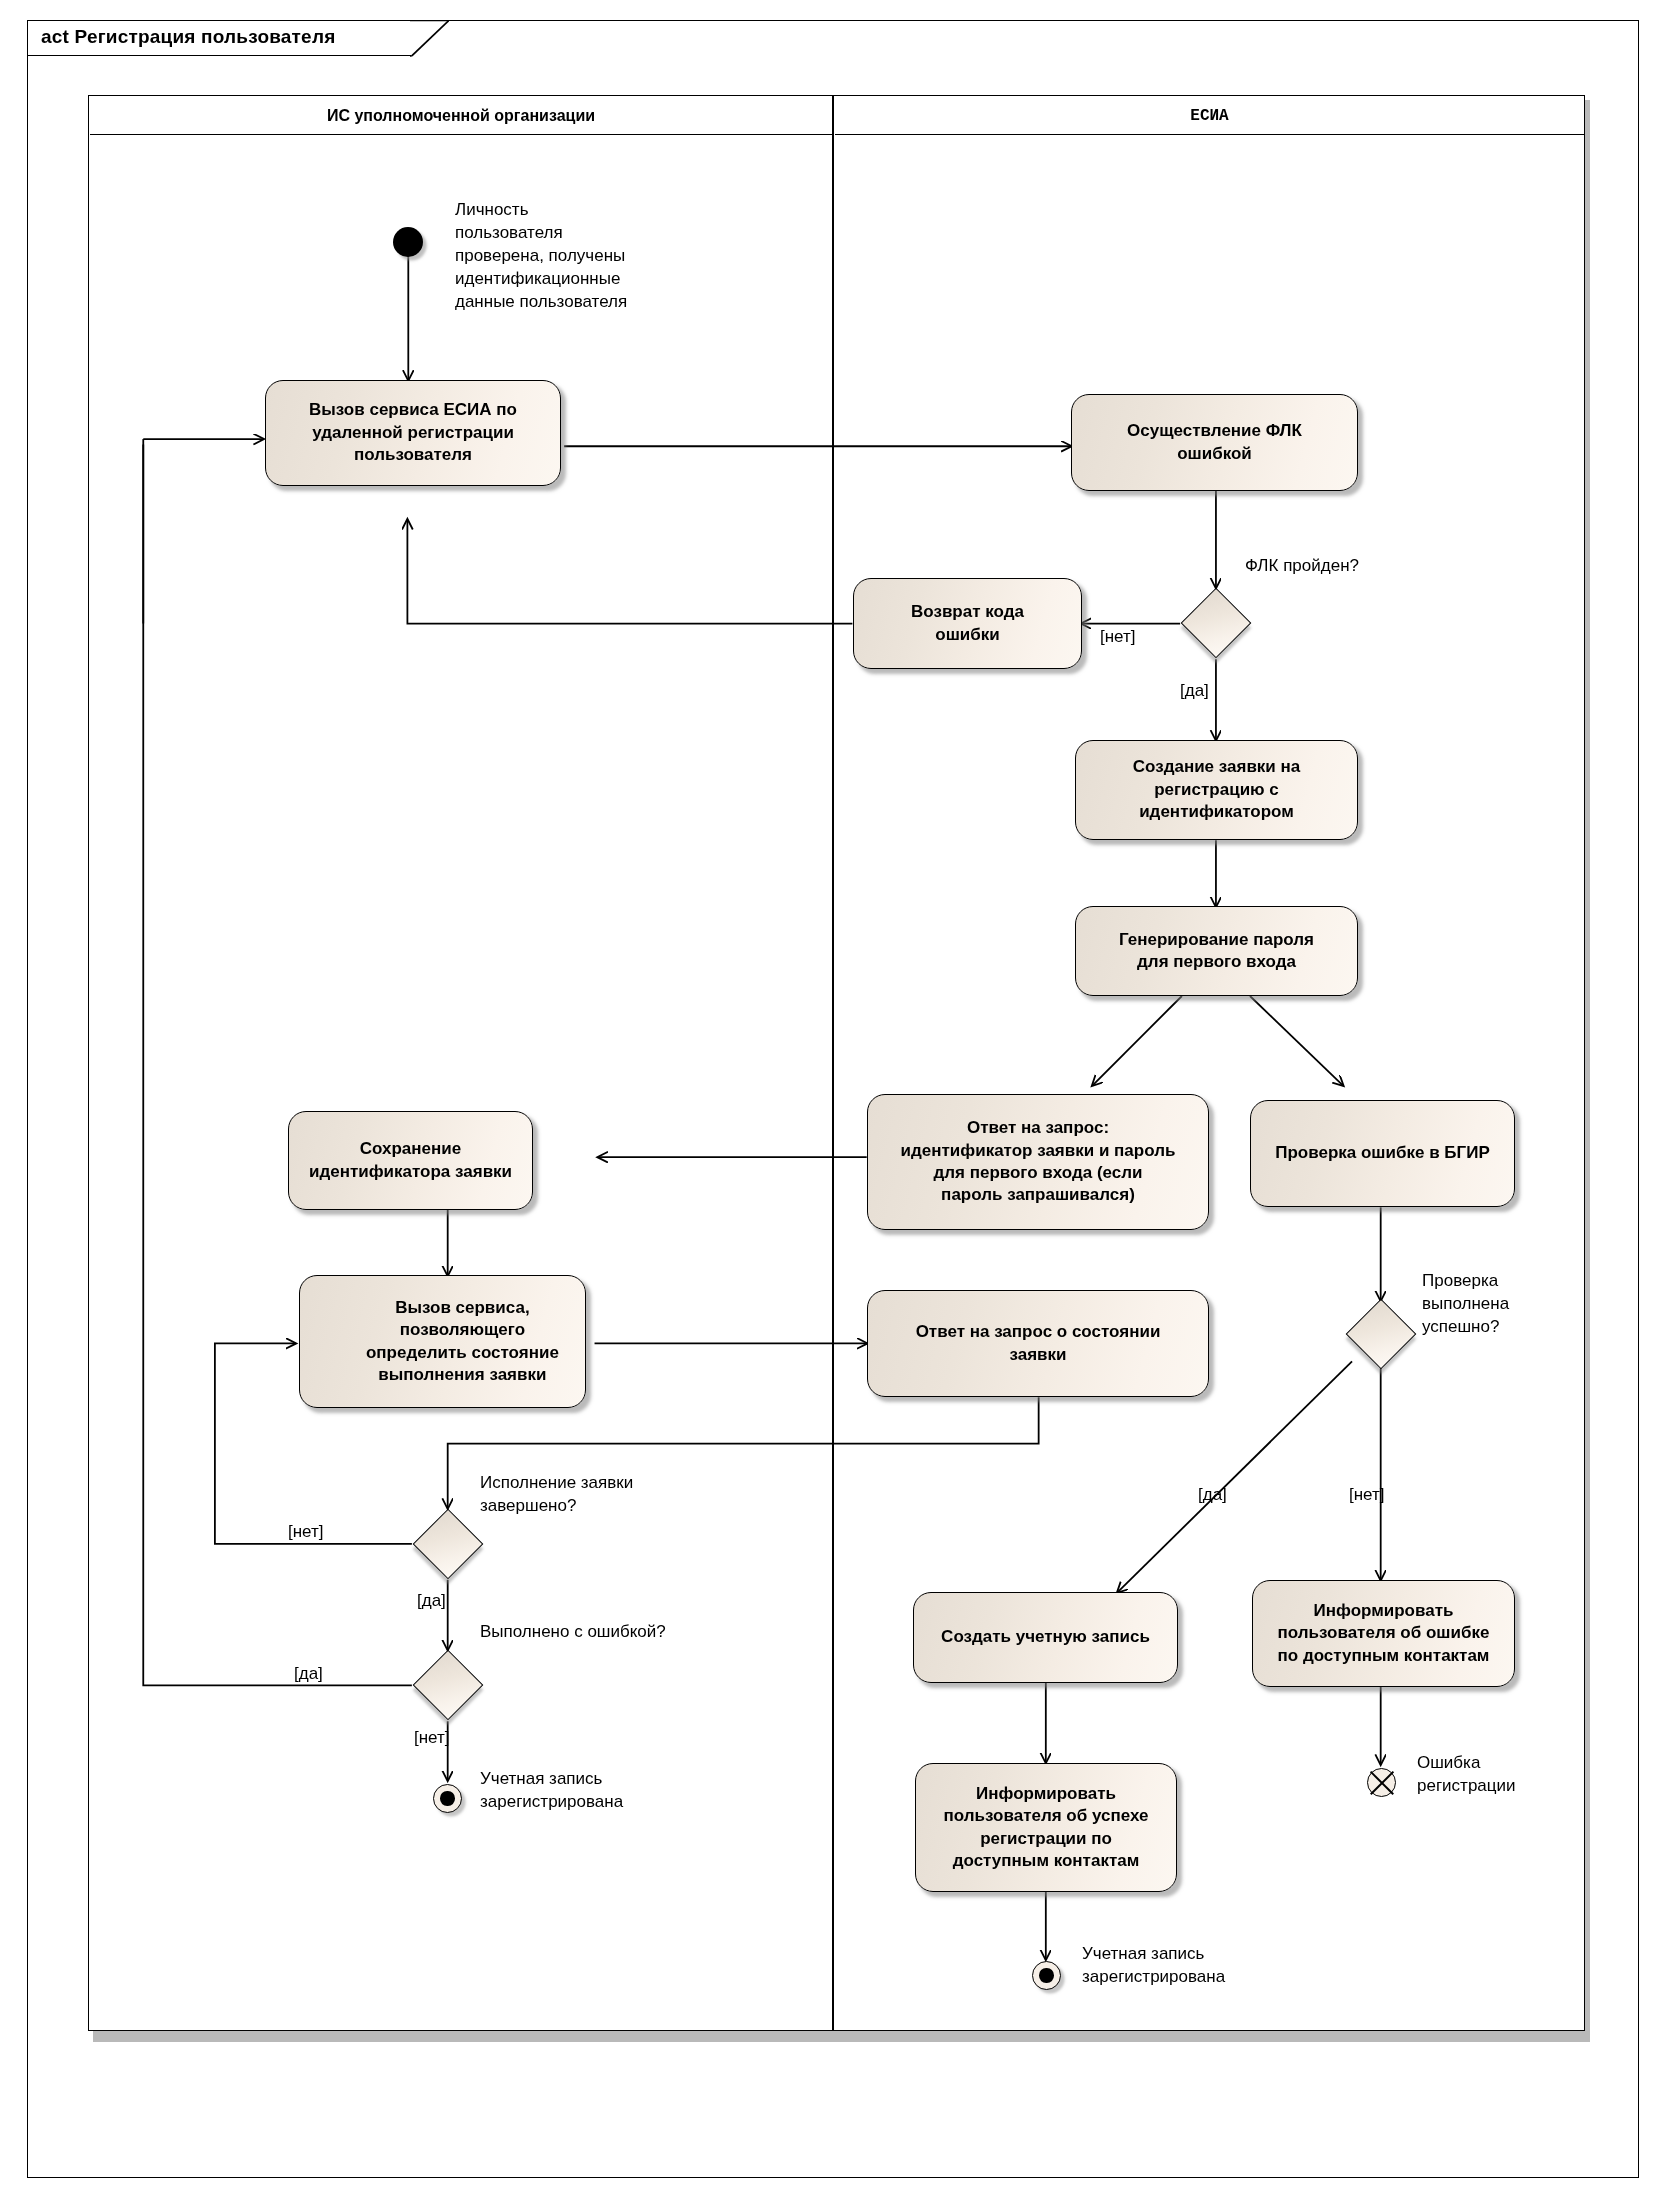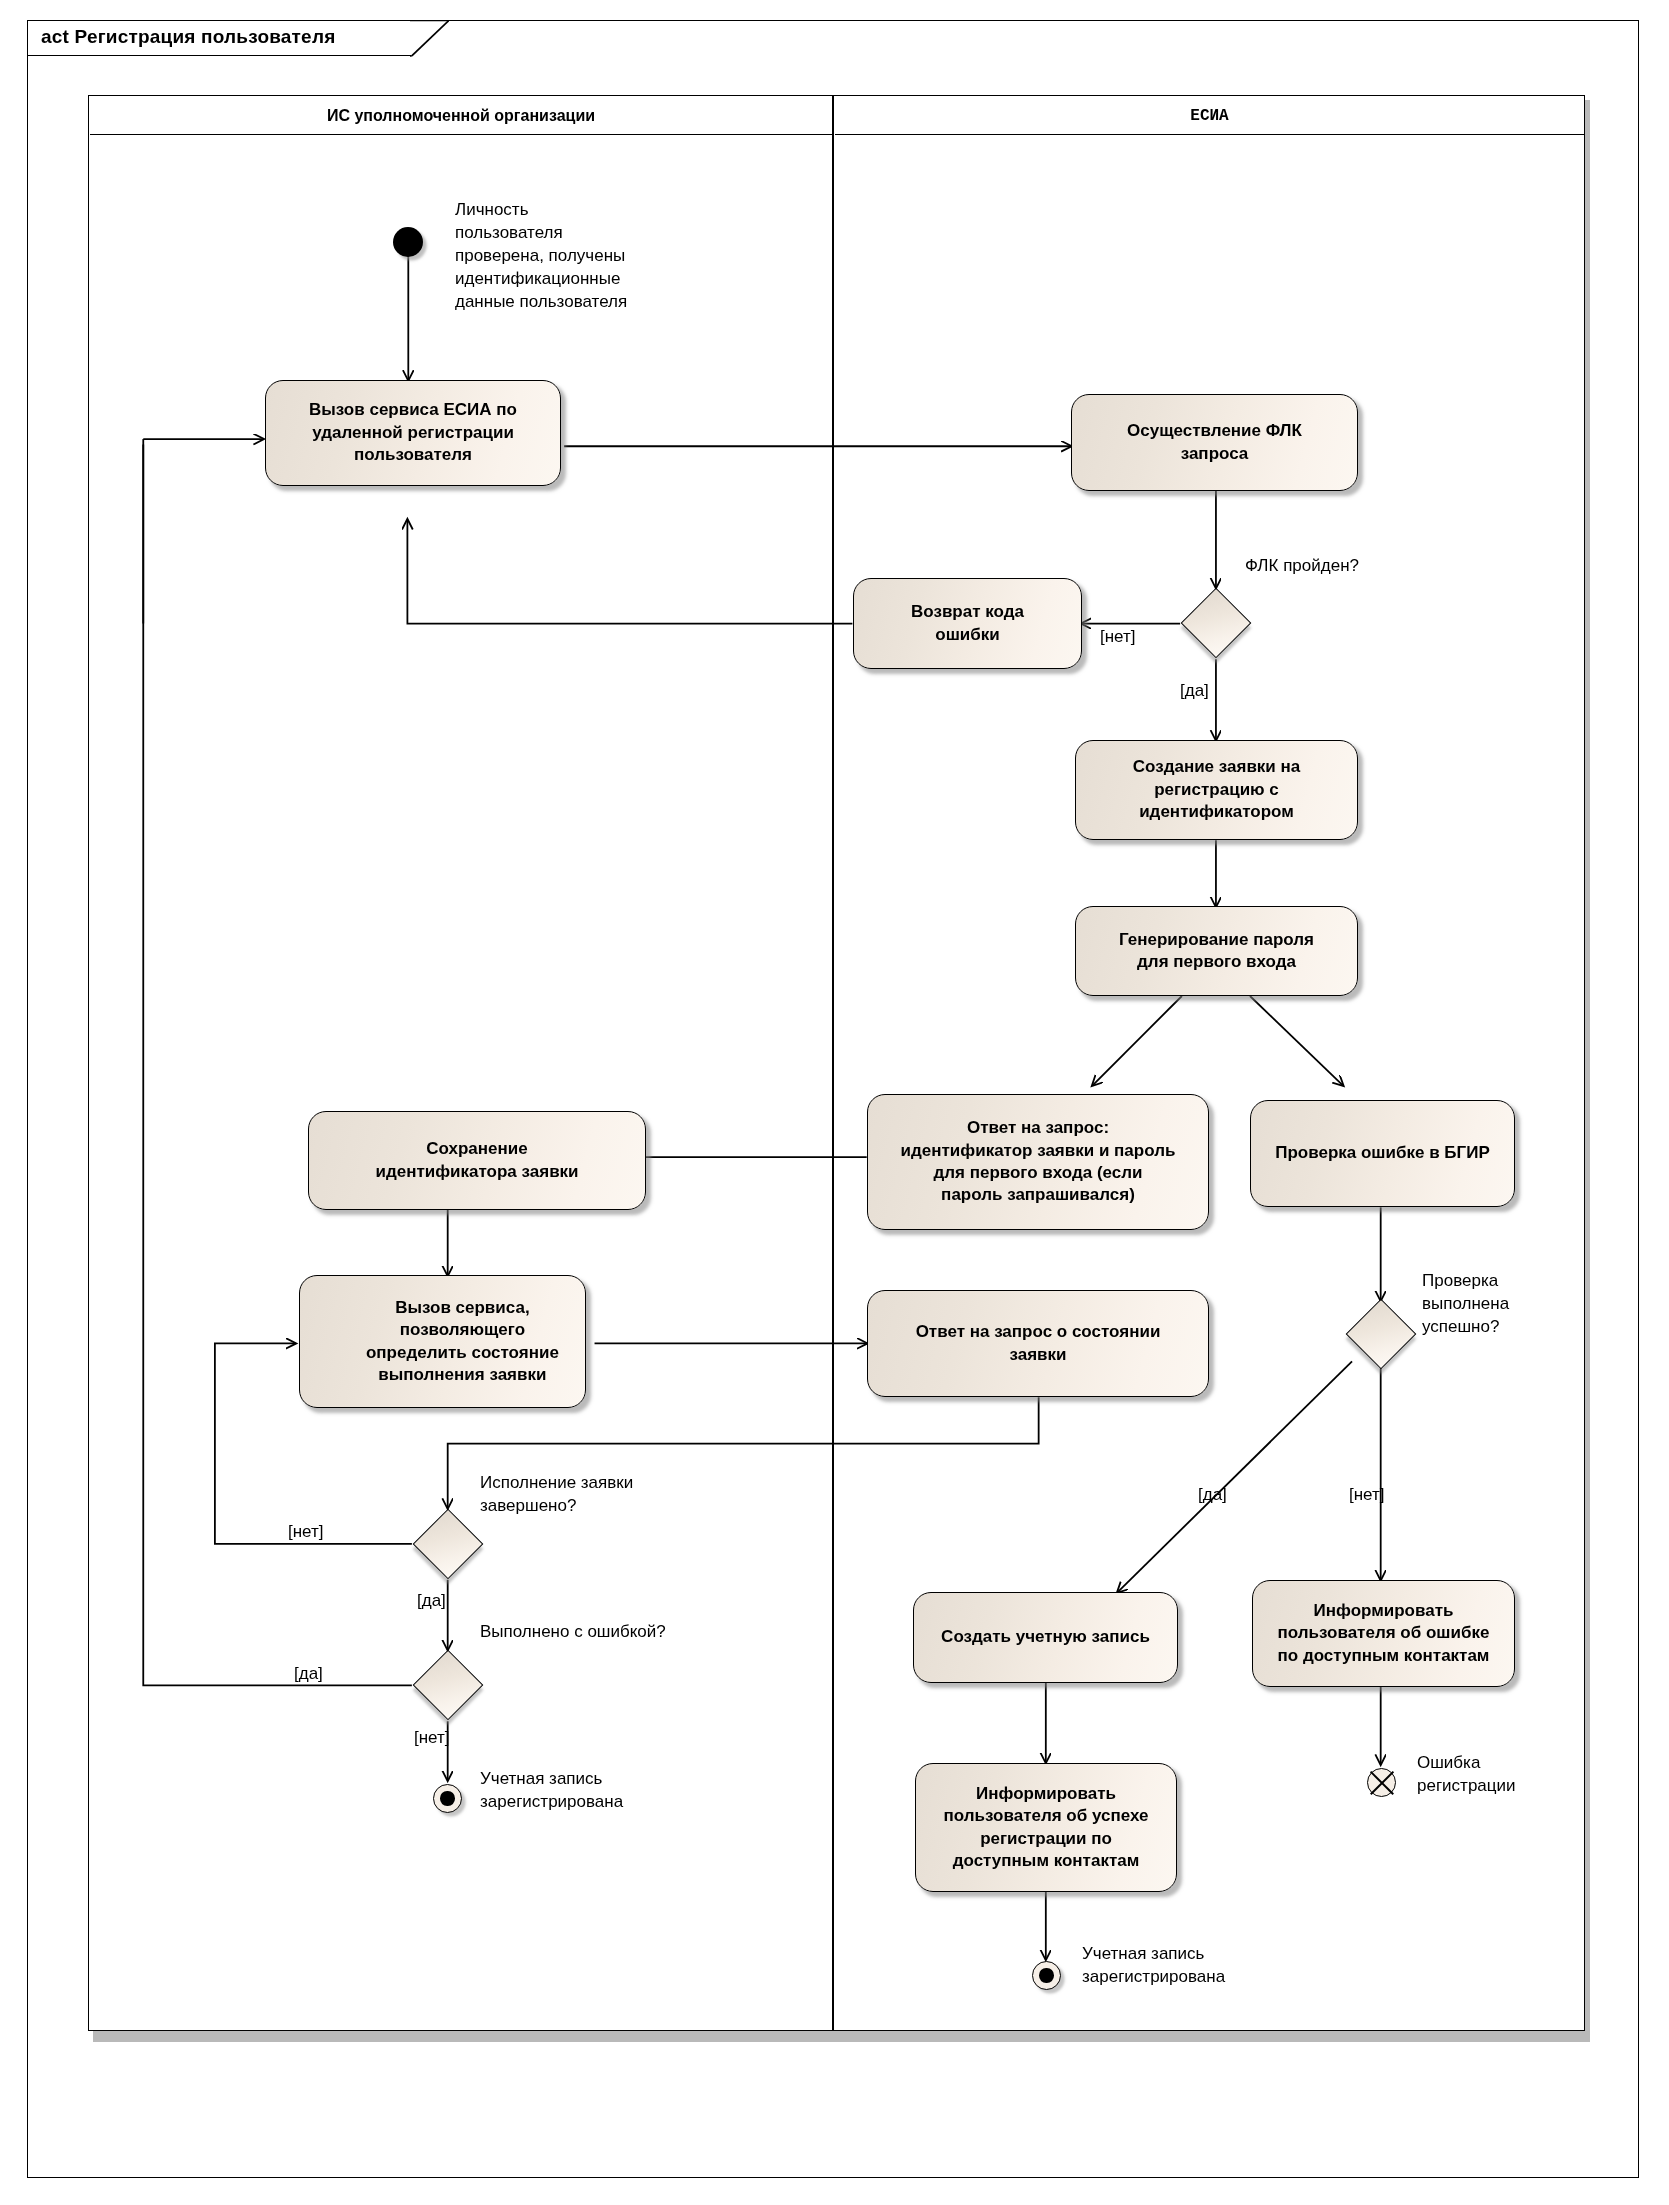--- a/index.html
+++ b/index.html
@@ -274,29 +274,29 @@
   <div class="init-node" style="left:393px; top:227px;"></div>
   <div class="lbl" style="left: 455px; top: 199px; width: 242px; white-space: pre-line;">Личность
 пользователя
 проверена, получены
 идентификационные
 данные пользователя</div>
 
   <div class="act" style="left: 265px; top: 380px; width: 296px; height: 106px; white-space: pre-line;">Вызов сервиса ЕСИА по
 удаленной регистрации
 пользователя</div>
-  <div class="act" style="left: 308px; top: 1111px; width: 338px; height: 99px; white-space: pre-line;">Сохранение
+  <div class="act" style="left: 288px; top: 1111px; width: 245px; height: 99px; white-space: pre-line;">Сохранение
 идентификатора заявки</div>
   <div class="act" style="left: 299px; top: 1275px; width: 287px; height: 133px; white-space: pre-line; padding-left: 47px;">Вызов сервиса,
 позволяющего
 определить состояние
 выполнения заявки</div>
 
   <div class="act" style="left: 1071px; top: 394px; width: 287px; height: 97px; white-space: pre-line;">Осуществление ФЛК
-запроса</div>
+ошибкой</div>
   <div class="act" style="left: 853px; top: 578px; width: 229px; height: 91px; white-space: pre-line;">Возврат кода
 ошибки</div>
   <div class="act" style="left: 1075px; top: 740px; width: 283px; height: 100px; white-space: pre-line;">Создание заявки на
 регистрацию с
 идентификатором</div>
   <div class="act" style="left: 1075px; top: 906px; width: 283px; height: 90px; white-space: pre-line;">Генерирование пароля
 для первого входа</div>
   <div class="act" style="left: 867px; top: 1094px; width: 342px; height: 136px; white-space: pre-line;">Ответ на запрос:
 идентификатор заявки и пароль
 для первого входа (если

